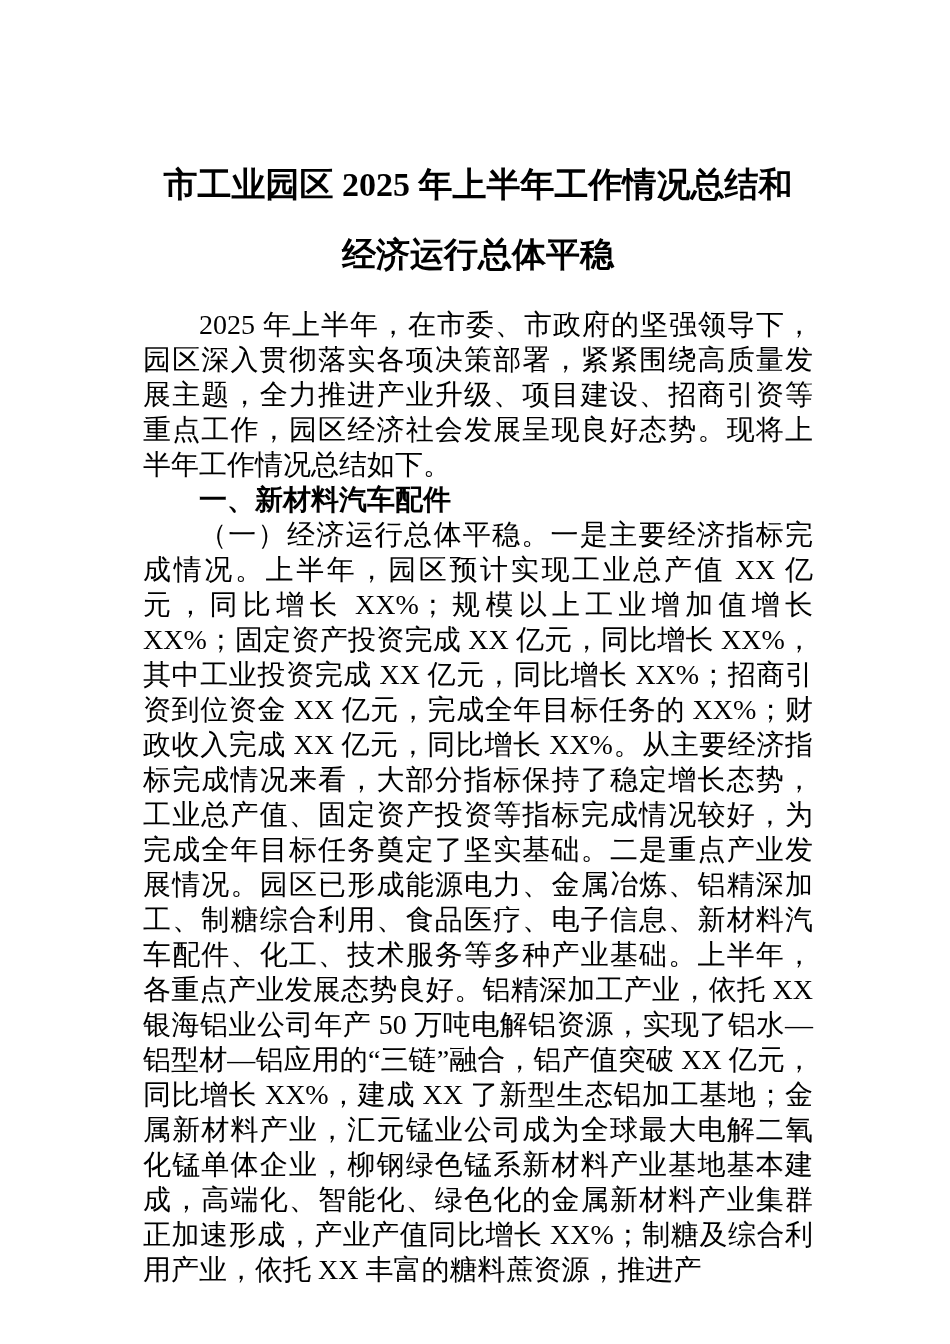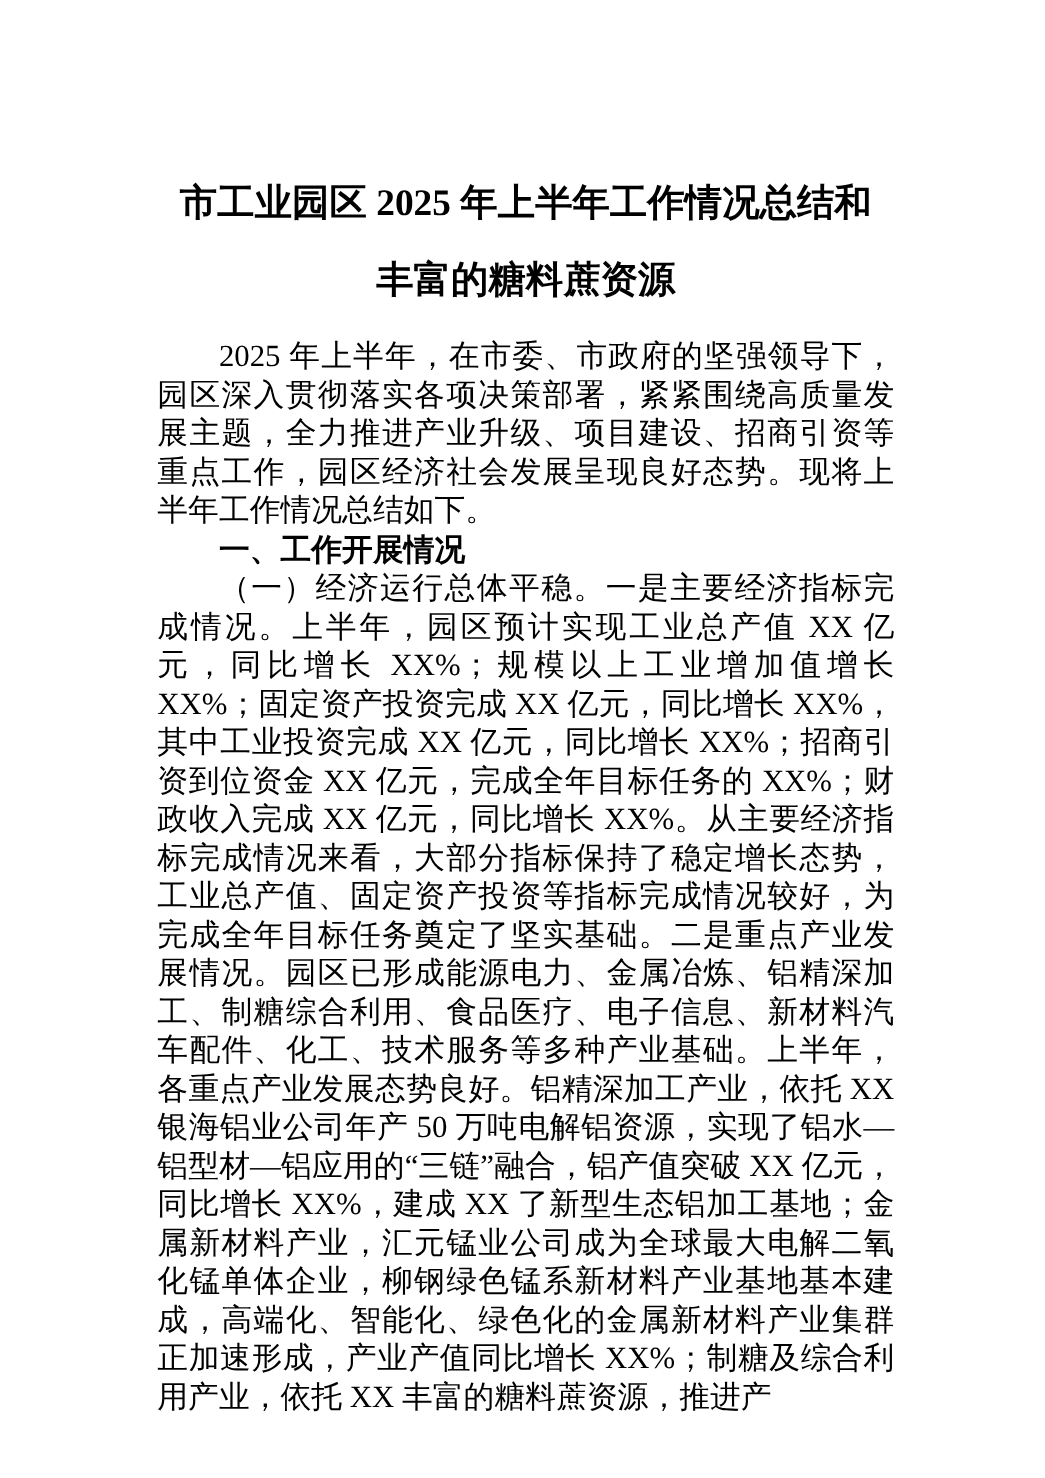--- a/index.html
+++ b/index.html
@@ -38,37 +38,37 @@
     font-weight: normal;
   }
   .heading-1 {
     font-family: "Liberation Sans", sans-serif;
     font-weight: bold;
     font-size: 28px;
     line-height: 35px;
   }
   .lead-kai {
     
-    font-family: Liberation Sans, sans-serif;
+    font-family: Liberation Serif, serif;
     font-weight: normal;
   }
 </style>
 </head>
 <body>
 
 <div class="page">
 
   <div class="doc-title">
     <div>市工业园区 2025 年上半年工作情况总结和</div>
-    <div>丰富的糖料蔗资源</div>
+    <div>经济运行总体平稳</div>
   </div>
 
   <div class="doc-body">
 
     <p class="para">2025 年上半年，在市委、市政府的坚强领导下，园区深入贯彻落实各项决策部署，紧紧围绕高质量发展主题，全力推进产业升级、项目建设、招商引资等重点工作，园区经济社会发展呈现良好态势。现将上半年工作情况总结如下。</p>
 
-    <p class="heading-1">一、工作开展情况</p>
+    <p class="heading-1">一、新材料汽车配件</p>
 
     <p class="para"><span class="lead-kai">（一）经济运行总体平稳。</span><span>一是主要经济指标完成情况。上半年，园区预计实现工业总产值 XX 亿元，同比增长 XX%；规模以上工业增加值增长 XX%；固定资产投资完成 XX 亿元，同比增长 XX%，其中工业投资完成 XX 亿元，同比增长 XX%；招商引资到位资金 XX 亿元，完成全年目标任务的 XX%；财政收入完成 XX 亿元，同比增长 XX%。从主要经济指标完成情况来看，大部分指标保持了稳定增长态势，工业总产值、固定资产投资等指标完成情况较好，为完成全年目标任务奠定了坚实基础。二是重点产业发展情况。园区已形成能源电力、金属冶炼、铝精深加工、制糖综合利用、食品医疗、电子信息、新材料汽车配件、化工、技术服务等多种产业基础。上半年，各重点产业发展态势良好。铝精深加工产业，依托 XX 银海铝业公司年产 50 万吨电解铝资源，实现了铝水—铝型材—铝应用的“三链”融合，铝产值突破 XX 亿元，同比增长 XX%，建成 XX 了新型生态铝加工基地；金属新材料产业，汇元锰业公司成为全球最大电解二氧化锰单体企业，柳钢绿色锰系新材料产业基地基本建成，高端化、智能化、绿色化的金属新材料产业集群正加速形成，产业产值同比增长 XX%；制糖及综合利用产业，依托 XX 丰富的糖料蔗资源，推进产</span></p>
 
   </div>
 
 </div>
 
 </body></html>

